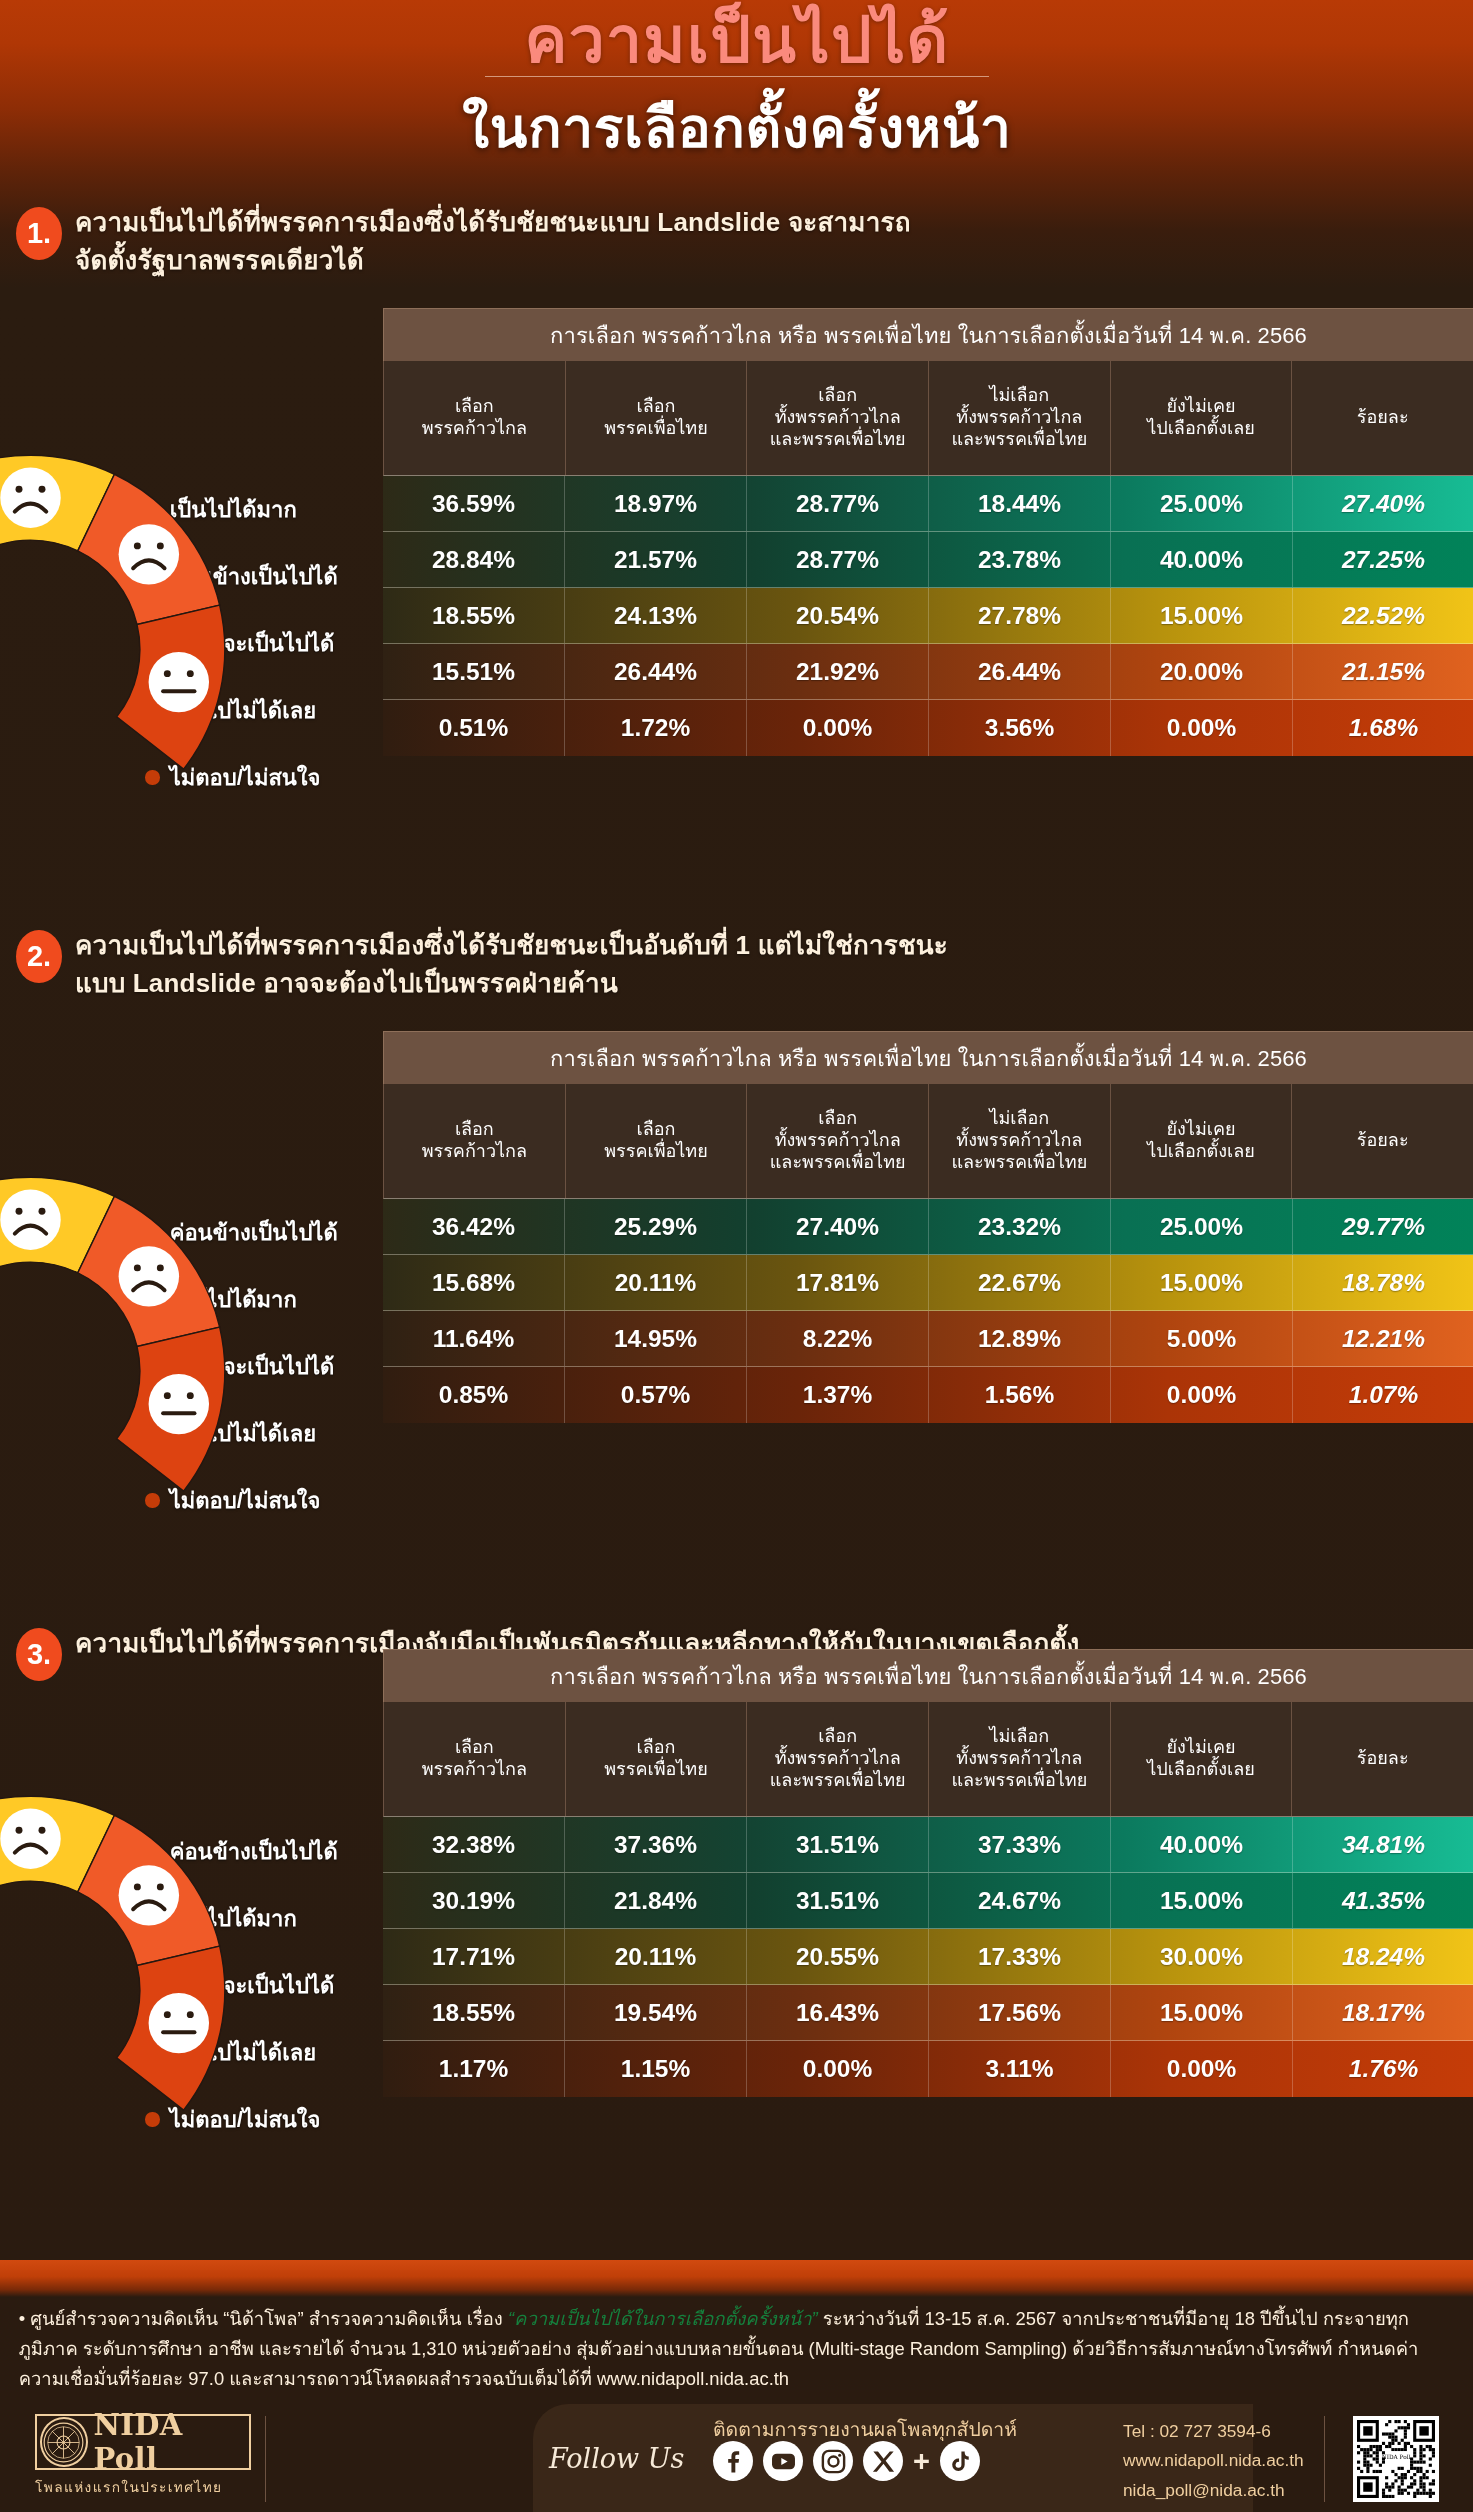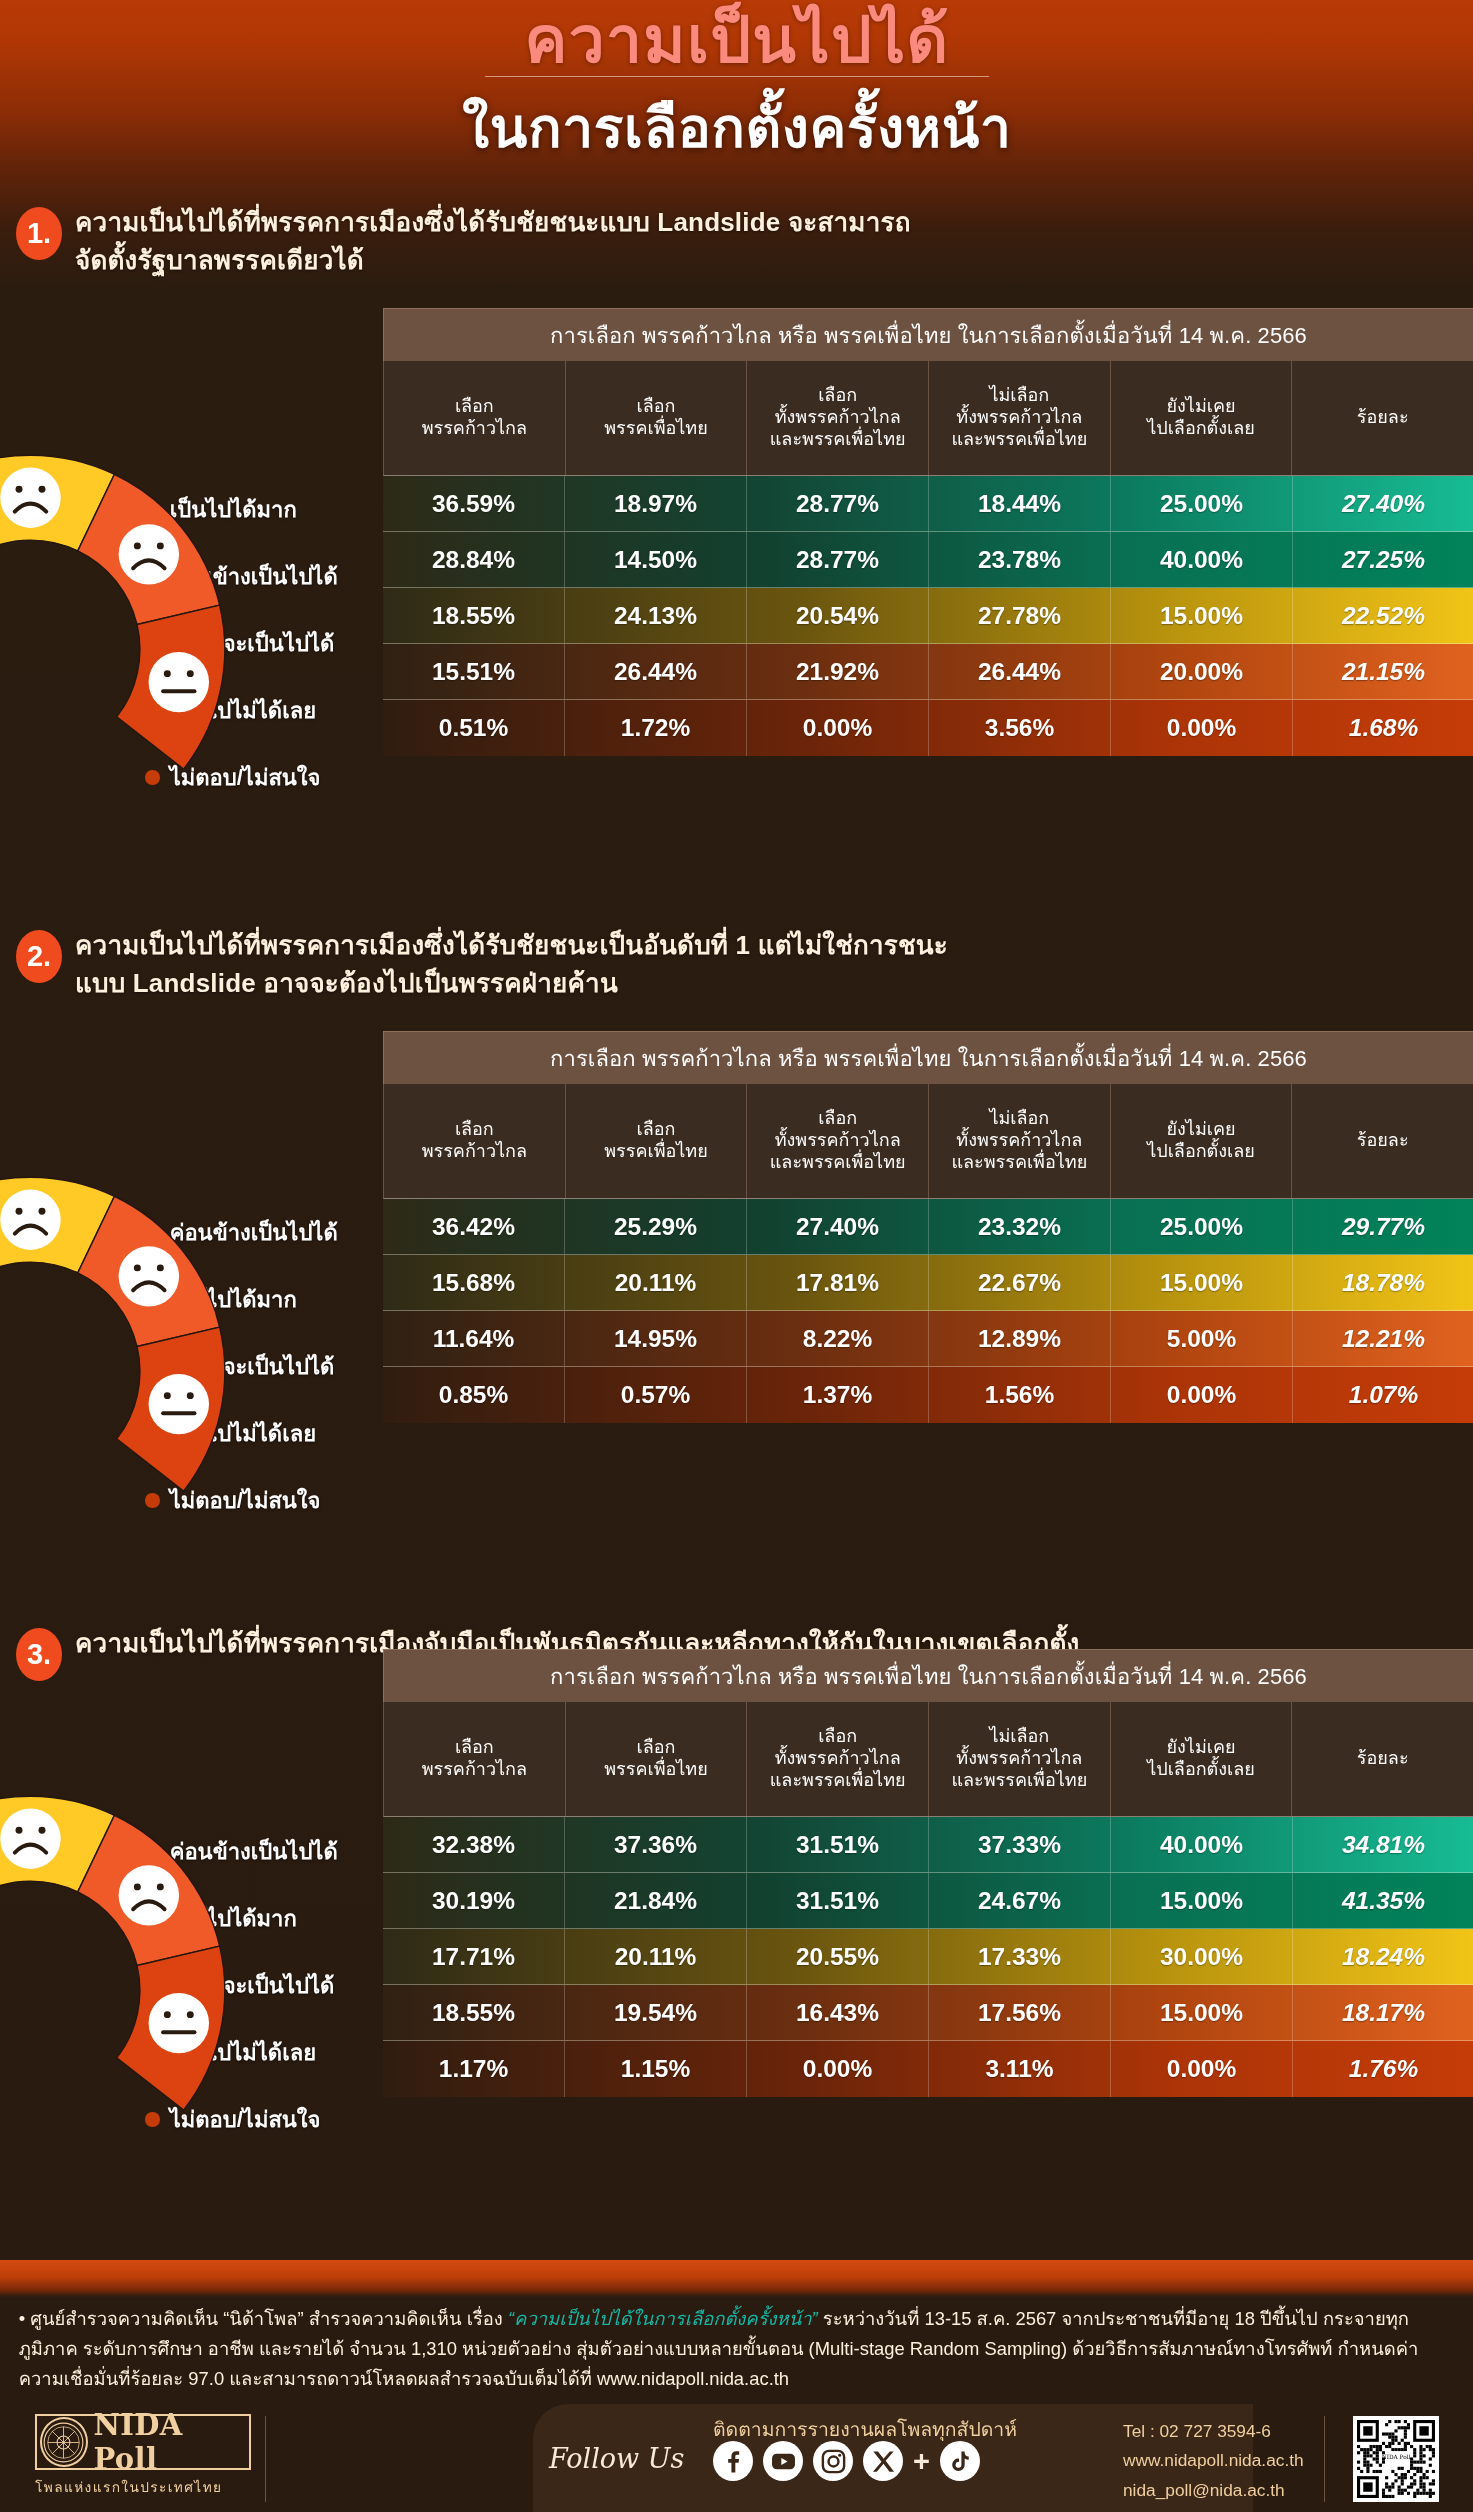--- a/index.html
+++ b/index.html
@@ -118,21 +118,21 @@
 
   
   .donut{ position:absolute; left:-171px; }
 
   
   .note{
     position:absolute; left:18.7px; right:18.7px; top:2304px;
     font-size:18.4px; line-height:1.62; color:#fdf0dd;
   }
   .note .bullet{ color:#fdf0dd; }
-  .note em{ color:#14b8a6; font-style:italic; }
+  .note em{ color:#15803d; font-style:italic; }
 
   
   .footer{ position:absolute; left:0; right:0; top:2404px; height:109px; }
   .logo-box{
     position:absolute; left:35px; top:10px;
     width:216px; height:56px;
     border:2.2px solid #f0cfa0; background:#2a1b10;
     display:flex; align-items:center; gap:5.8px; padding-left:2.9px;
   }
   .logo-seal{
@@ -212,21 +212,21 @@
       <div class="row g1">
         <div class="cell">36.59%</div>
         <div class="cell">18.97%</div>
         <div class="cell">28.77%</div>
         <div class="cell">18.44%</div>
         <div class="cell">25.00%</div>
         <div class="cell">27.40%</div>
       </div>
       <div class="row g2">
         <div class="cell">28.84%</div>
-        <div class="cell">14.50%</div>
+        <div class="cell">21.57%</div>
         <div class="cell">28.77%</div>
         <div class="cell">23.78%</div>
         <div class="cell">40.00%</div>
         <div class="cell">27.25%</div>
       </div>
       <div class="row g3">
         <div class="cell">18.55%</div>
         <div class="cell">24.13%</div>
         <div class="cell">20.54%</div>
         <div class="cell">27.78%</div>

